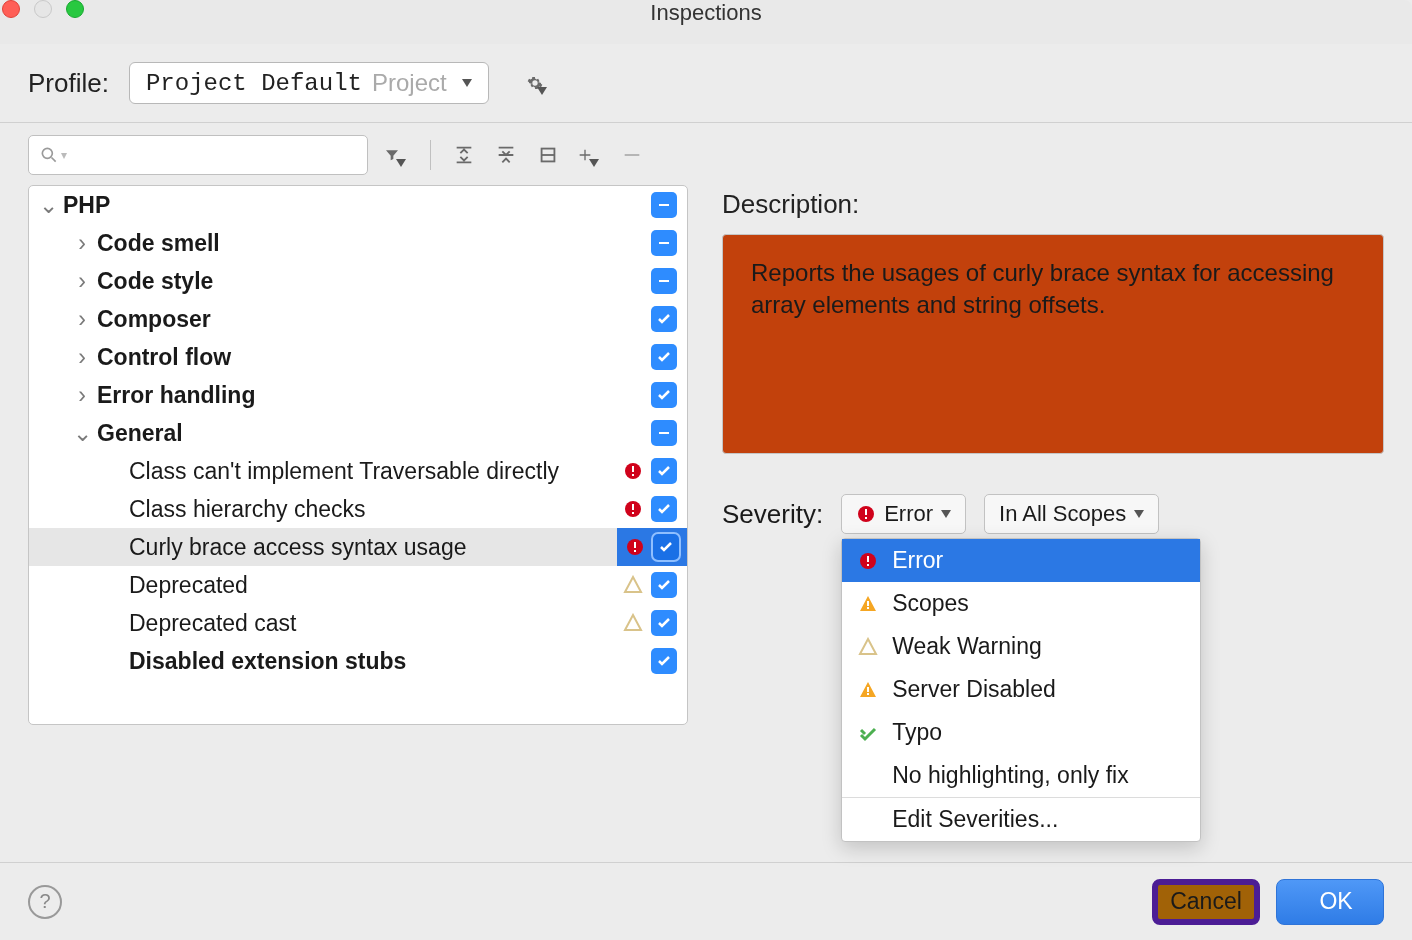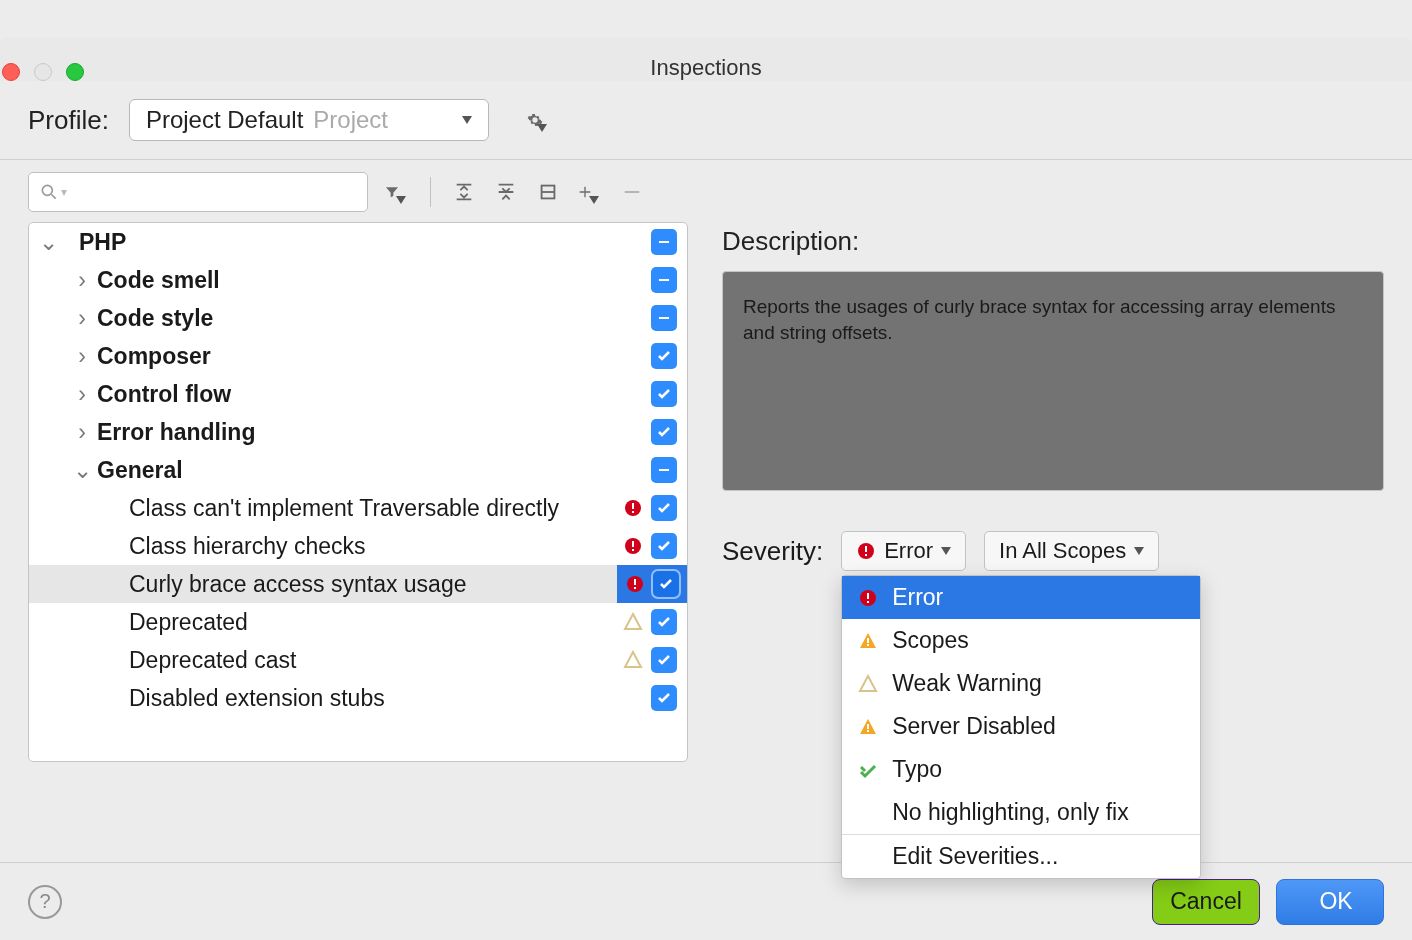--- a/index.html
+++ b/index.html
@@ -8,43 +8,42 @@
       background: #ececec;
       font-size: 20px;
       color: #1a1a1a;
       width: 1412px;
       height: 940px;
       overflow: hidden;
     }
     .titlebar {
       height: 44px;
       display: flex;
-      align-items: flex-end;
+      align-items: flex-start;
       padding: 0 2px;
       background: #e9e9e9;
       position: relative;
       border-top-left-radius: 8px;
       border-top-right-radius: 8px;
-      margin-top: 37px;
     }
     .traffic { display: flex; gap: 14px; }
     .traffic-dot { width: 18px; height: 18px; border-radius: 50%; }
     .t-red { background: #ff5f57; border: 1px solid #e14239; }
     .t-yellow { background: #e6e6e6; border: 1px solid #c9c9c9; }
     .t-green { background: #28c840; border: 1px solid #17a82f; }
     .title-text { position: absolute; left: 50%; transform: translateX(-50%); font-size: 22px; color: #333; }
     .content { padding: 18px 28px 0 28px; }
     .profile-row { display: flex; align-items: center; gap: 20px; margin-bottom: 18px; }
     .profile-label { font-size: 26px; color: #222; }
     .profile-select {
       display: flex; align-items: center;
       border: 1px solid #b8b8b8; border-radius: 6px;
       background: #fff; padding: 6px 16px; width: 360px; height: 42px;
     }
-    .profile-main { font-size: 24px; color: #222; }
+    .profile-main { font-size: 24px; color: #222; font-family: Liberation Mono, monospace; }
     .profile-sub { font-size: 24px; color: #aaa; margin-left: 10px; flex: 1; }
     .gear-wrap { margin-left: 18px; }
     .divider { height: 1px; background: #d0d0d0; margin: 0 -28px 12px -28px; }
     .toolbar-row { display: flex; align-items: center; gap: 16px; margin: 12px 0 10px 0; }
     .search-input {
       display: flex; align-items: center;
       border: 1px solid #c0c0c0; border-radius: 5px;
       background: #fff; width: 340px; height: 40px; padding: 0 10px;
     }
     .tb-sep { width: 1px; height: 30px; background: #c0c0c0; margin: 0 4px; }
@@ -71,22 +70,22 @@
     }
     .cb.sel { background: linear-gradient(#1a70e6,#1a70e6); outline: 2px solid #8fbfff; }
     .cb svg { width: 16px; height: 16px; }
     .cb.partial-bg { background: #2e8cff; }
     .disable-row { display: flex; align-items: center; gap: 12px; margin-top: 10px; font-size: 24px; color: #222; }
     .empty-cb { width: 26px; height: 26px; border: 1px solid #bfbfbf; border-radius: 5px; background: #fff; }
 
     .right-panel { flex: 1; }
     .desc-label { font-size: 26px; color: #222; margin-bottom: 14px; margin-top: 4px;}
     .desc-box {
-      border: 1px solid #c5c5c5; border-radius: 4px; background: #737373;
-      height: 220px; padding: 22px 20px; font-size: 19px; line-height: 1.35;
+      border: 1px solid #c5c5c5; border-radius: 4px; background: #c2410c;
+      height: 220px; padding: 22px 28px; font-size: 24px; line-height: 1.35;
     }
     .sev-row { display: flex; align-items: center; gap: 18px; margin-top: 40px; position: relative; }
     .sev-label { font-size: 26px; }
     .combo {
       display: flex; align-items: center; gap: 8px;
       border: 1px solid #c2c2c2; border-radius: 5px; background: #f7f7f7;
       padding: 4px 14px; height: 40px; font-size: 22px;
     }
     .dropdown {
       position: absolute; top: 44px; left: 0;
@@ -105,21 +104,21 @@
       height: 78px; border-top: 1px solid #d0d0d0;
       display: flex; align-items: center; padding: 0 28px;
       background: #ececec;
     }
     .help-circle {
       width: 34px; height: 34px; border-radius: 50%; border: 2px solid #999;
       display:flex; align-items:center; justify-content:center; color:#888; font-size:20px;
     }
     .btn {
       margin-left: 16px; min-width: 108px; height: 46px; border-radius: 8px;
-      border: 1px solid #4c1d95; background: #84cc16;
+      border: 6px solid #4c1d95; background: #a16207;
       display:flex; align-items:center; justify-content:center; font-size: 23px;
     }
     .btn.primary { background: linear-gradient(#4f98f7,#2f7ce6); color: #fff; border: 1px solid #2f74d8; padding-left: 12px; }
     .spacer { flex: 1; }
     .chev-down { display:inline-block; border-left:5px solid transparent; border-right:5px solid transparent; border-top:8px solid #555; }
     
     .sv-error circle { fill: #d0021b; }
     .sv-warning polygon { fill: #f5a623; }
     .sv-weak polygon { fill: none; stroke: #d9c38a; stroke-width: 2; }
     .sv-server polygon { fill: #f5a623; }
@@ -197,21 +196,21 @@
           <path stroke="#b0b0b0" stroke-width="2" d="M4 12h16"></path>
         </svg>
     </div>
   </div>
 
   <div class="main-row">
     <div>
       <div class="tree-panel">
         <div class="tree-row" style="padding-left:10px;">
           <span class="expander">⌄</span>
-          <span class="row-label bold" style="margin-left:22px;">PHP</span>
+          <span class="row-label bold" style="margin-left:6px;">PHP</span>
           <span class="row-right">
               <span class="cb partial-bg">
                 <svg viewBox="0 0 16 16">
                   <rect x="3" y="7" width="10" height="2" fill="#fff"></rect>
                 </svg>
               </span>
             </span>
         </div>
 
         <div class="tree-row" style="padding-left:44px;">
@@ -345,21 +344,21 @@
             <svg class="sev-icon sv-weak" viewBox="0 0 20 20">
                 <polygon points="10,2 18,17 2,17"></polygon>
               </svg>
             <span class="cb">
                 <svg viewBox="0 0 16 16">
                   <path d="M3 8l3 3 7-7" stroke="#fff" stroke-width="2.5" fill="none"></path>
                 </svg>
               </span>
           </span>
         </div>
-        <div class="tree-row" style="padding-left:100px;">
+        <div class="tree-row" style="padding-left:100px;font-weight:bold;">
           <span class="row-label">Disabled extension stubs</span>
           <span class="row-right">
             <span class="sev-icon"></span>
             <span class="cb">
                 <svg viewBox="0 0 16 16">
                   <path d="M3 8l3 3 7-7" stroke="#fff" stroke-width="2.5" fill="none"></path>
                 </svg>
               </span>
           </span>
         </div>

